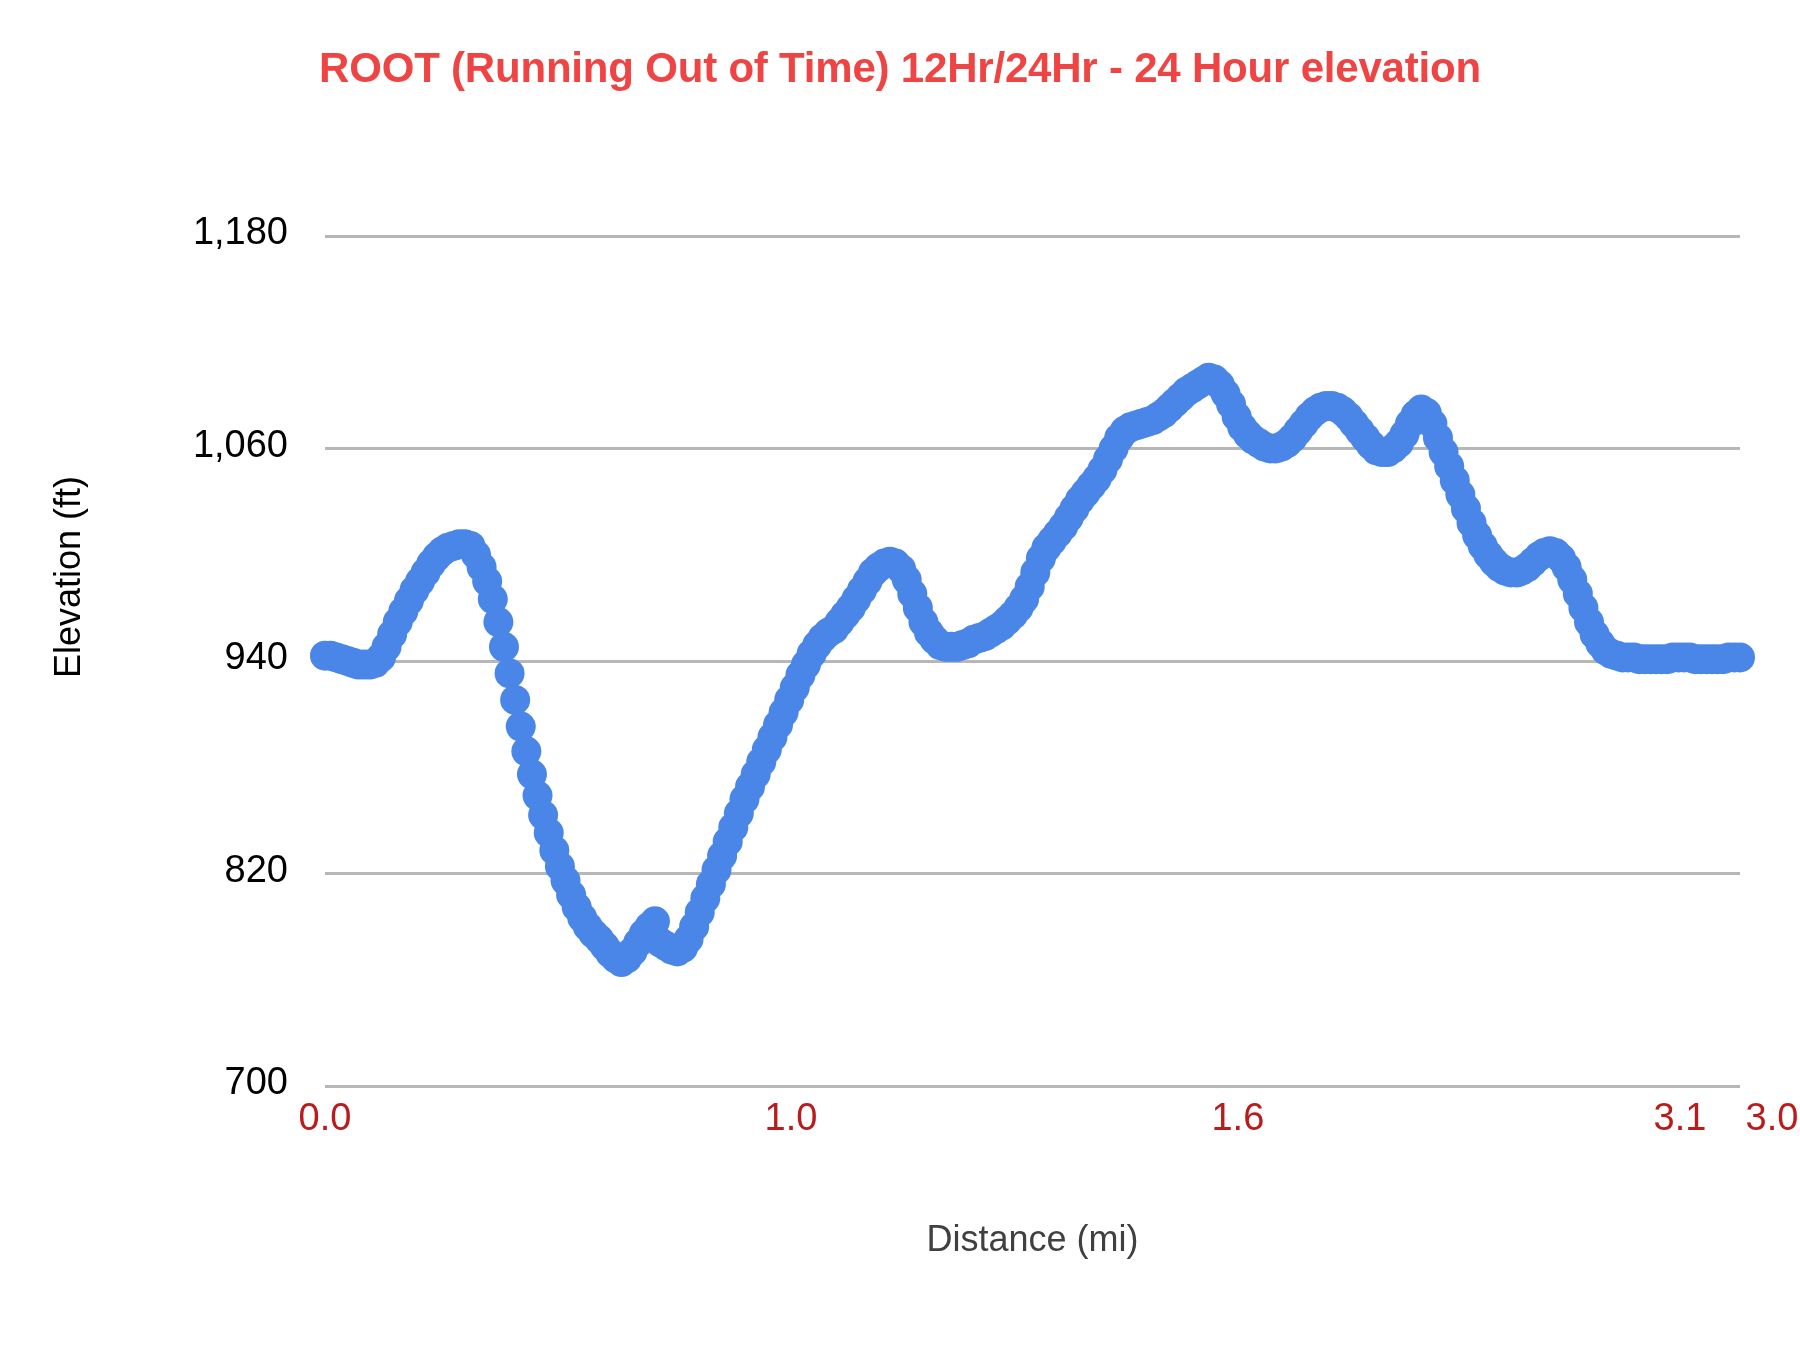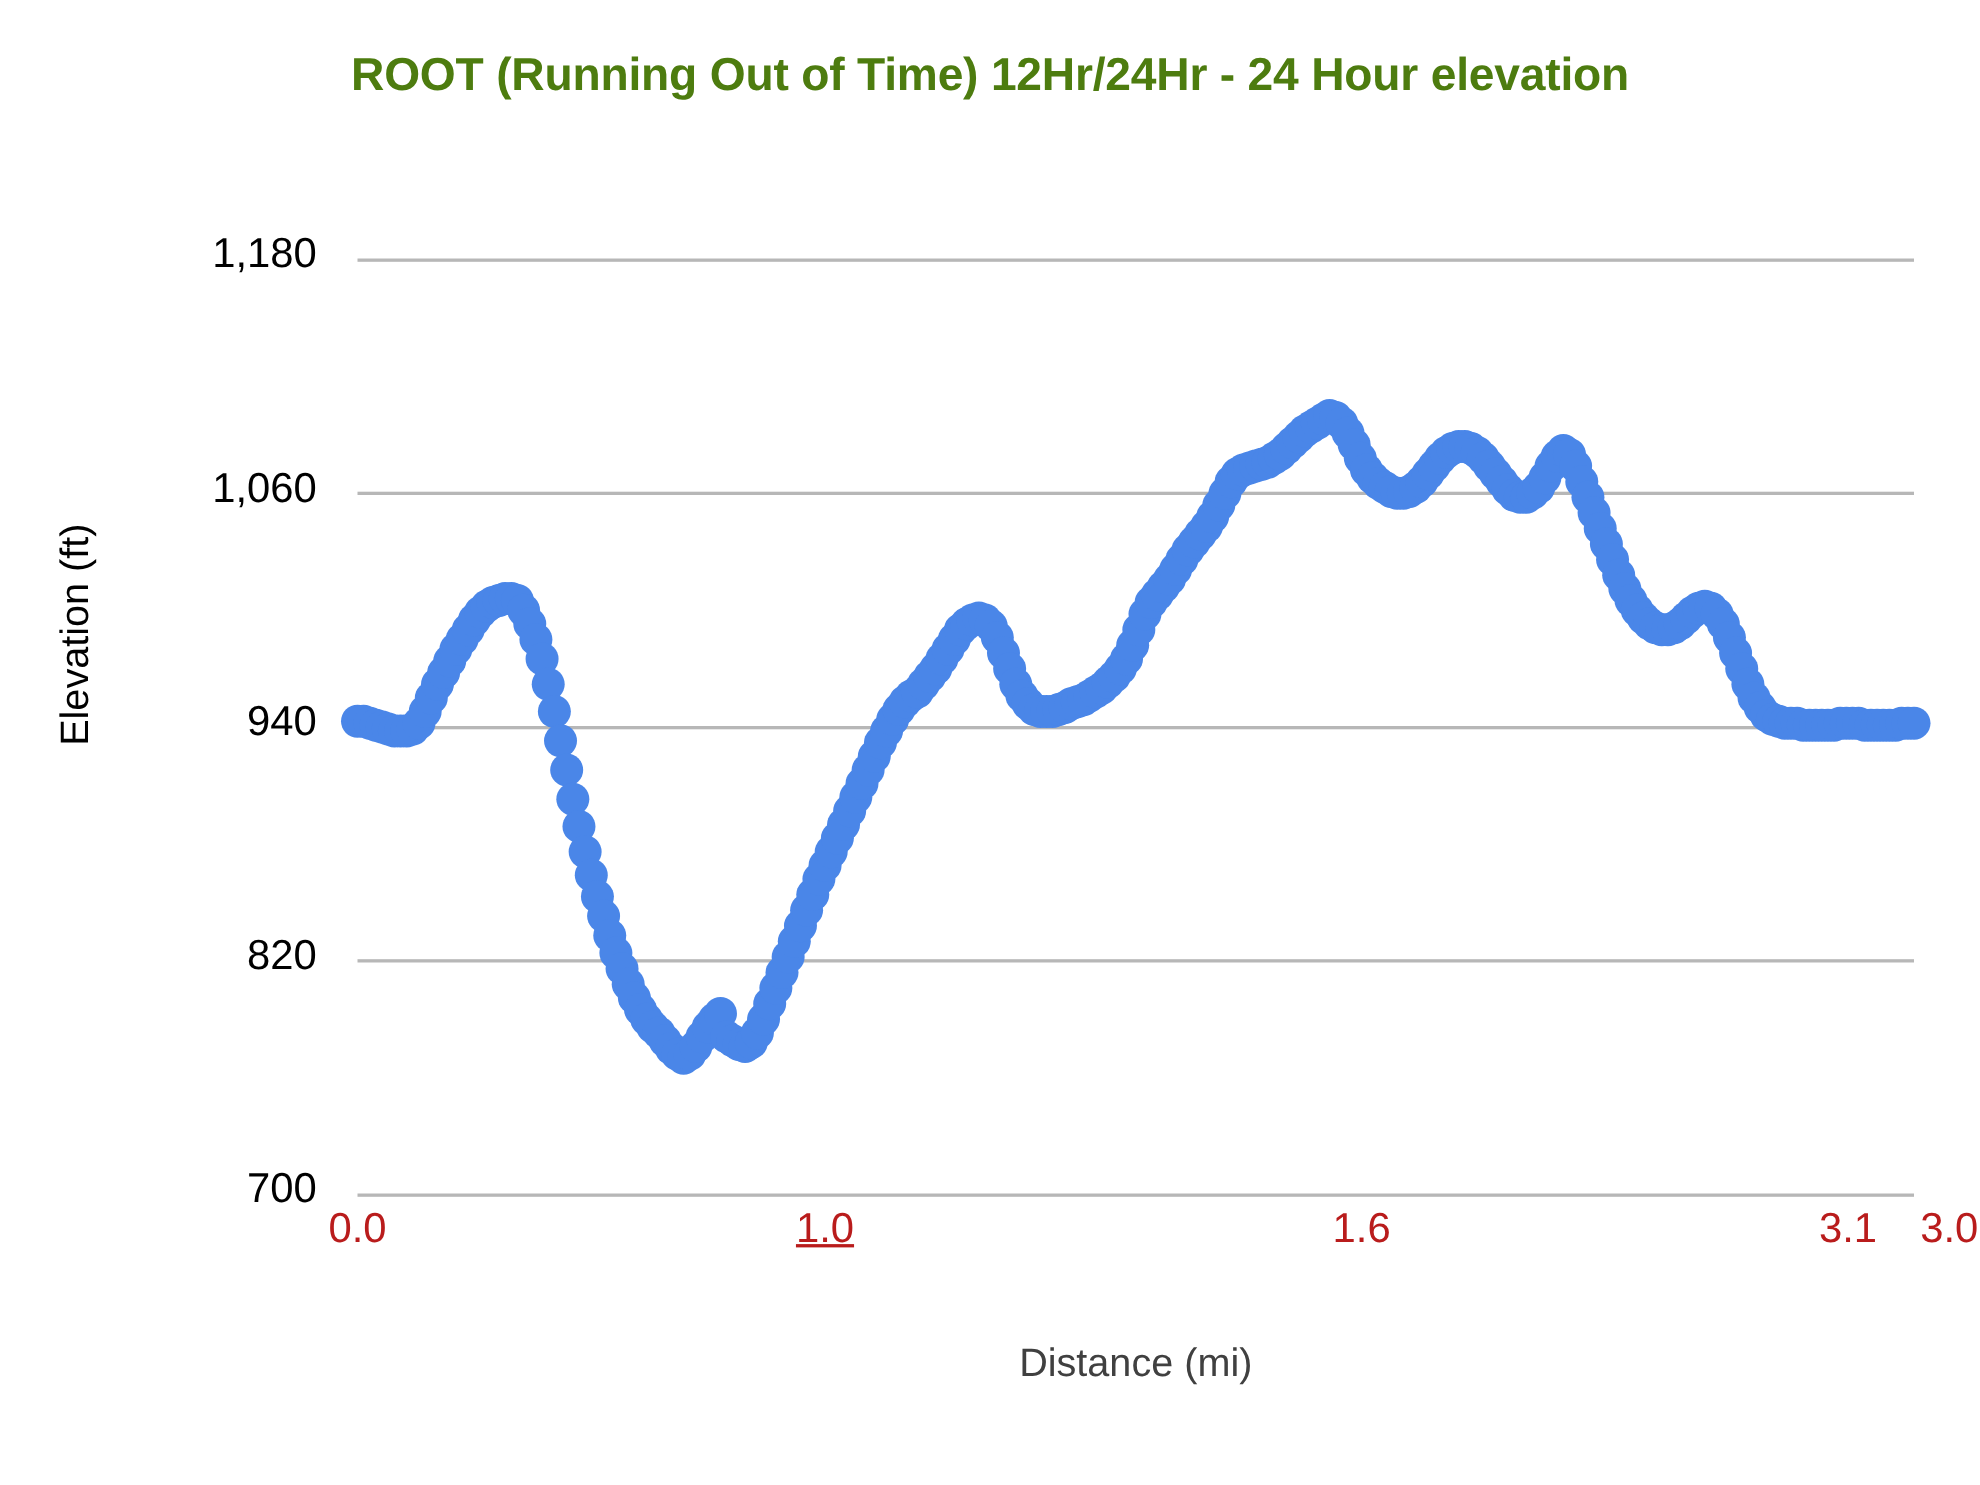--- a/index.html
+++ b/index.html
@@ -23,21 +23,21 @@
   
   #chart-title {
     position: absolute;
     left: 0;
     top: 44px;
     width: 1800px;
     text-align: center;
     font-size: 42px;
     font-weight: bold;
     letter-spacing: -0.2px;
-    color: #4d7c0f;
+    color: #ef4444;
     white-space: nowrap;
   }
   
   #y-axis-title {
     position: absolute;
     left: -252px;
     top: 556px;
     width: 640px;
     text-align: center;
     font-size: 36px;
@@ -112,21 +112,21 @@
 
   <div id="y-tick-labels">
       <div class="y-tick-label" style="top: 1060px;">700</div>
       <div class="y-tick-label" style="top: 847.5px;">820</div>
       <div class="y-tick-label" style="top: 635px;">940</div>
       <div class="y-tick-label" style="top: 422.5px;">1,060</div>
       <div class="y-tick-label" style="top: 210px;">1,180</div>
     </div>
   <div id="x-tick-labels">
       <div class="x-tick-label" style="left: 325px;">0.0</div>
-      <div class="x-tick-label" style="left: 750px; text-decoration: underline;">1.0</div>
+      <div class="x-tick-label" style="left: 791px;">1.0</div>
       <div class="x-tick-label" style="left: 1237.9px;">1.6</div>
       <div class="x-tick-label" style="left: 1772px;">3.0</div>
       <div class="x-tick-label" style="left: 1680px;">3.1</div>
     </div>
 
   <div id="plot-area">
     <div id="grid-layer">
         <div class="gridline" style="top: 848.5px;"></div>
         <div class="gridline" style="top: 636px;"></div>
         <div class="gridline" style="top: 423.5px;"></div>

